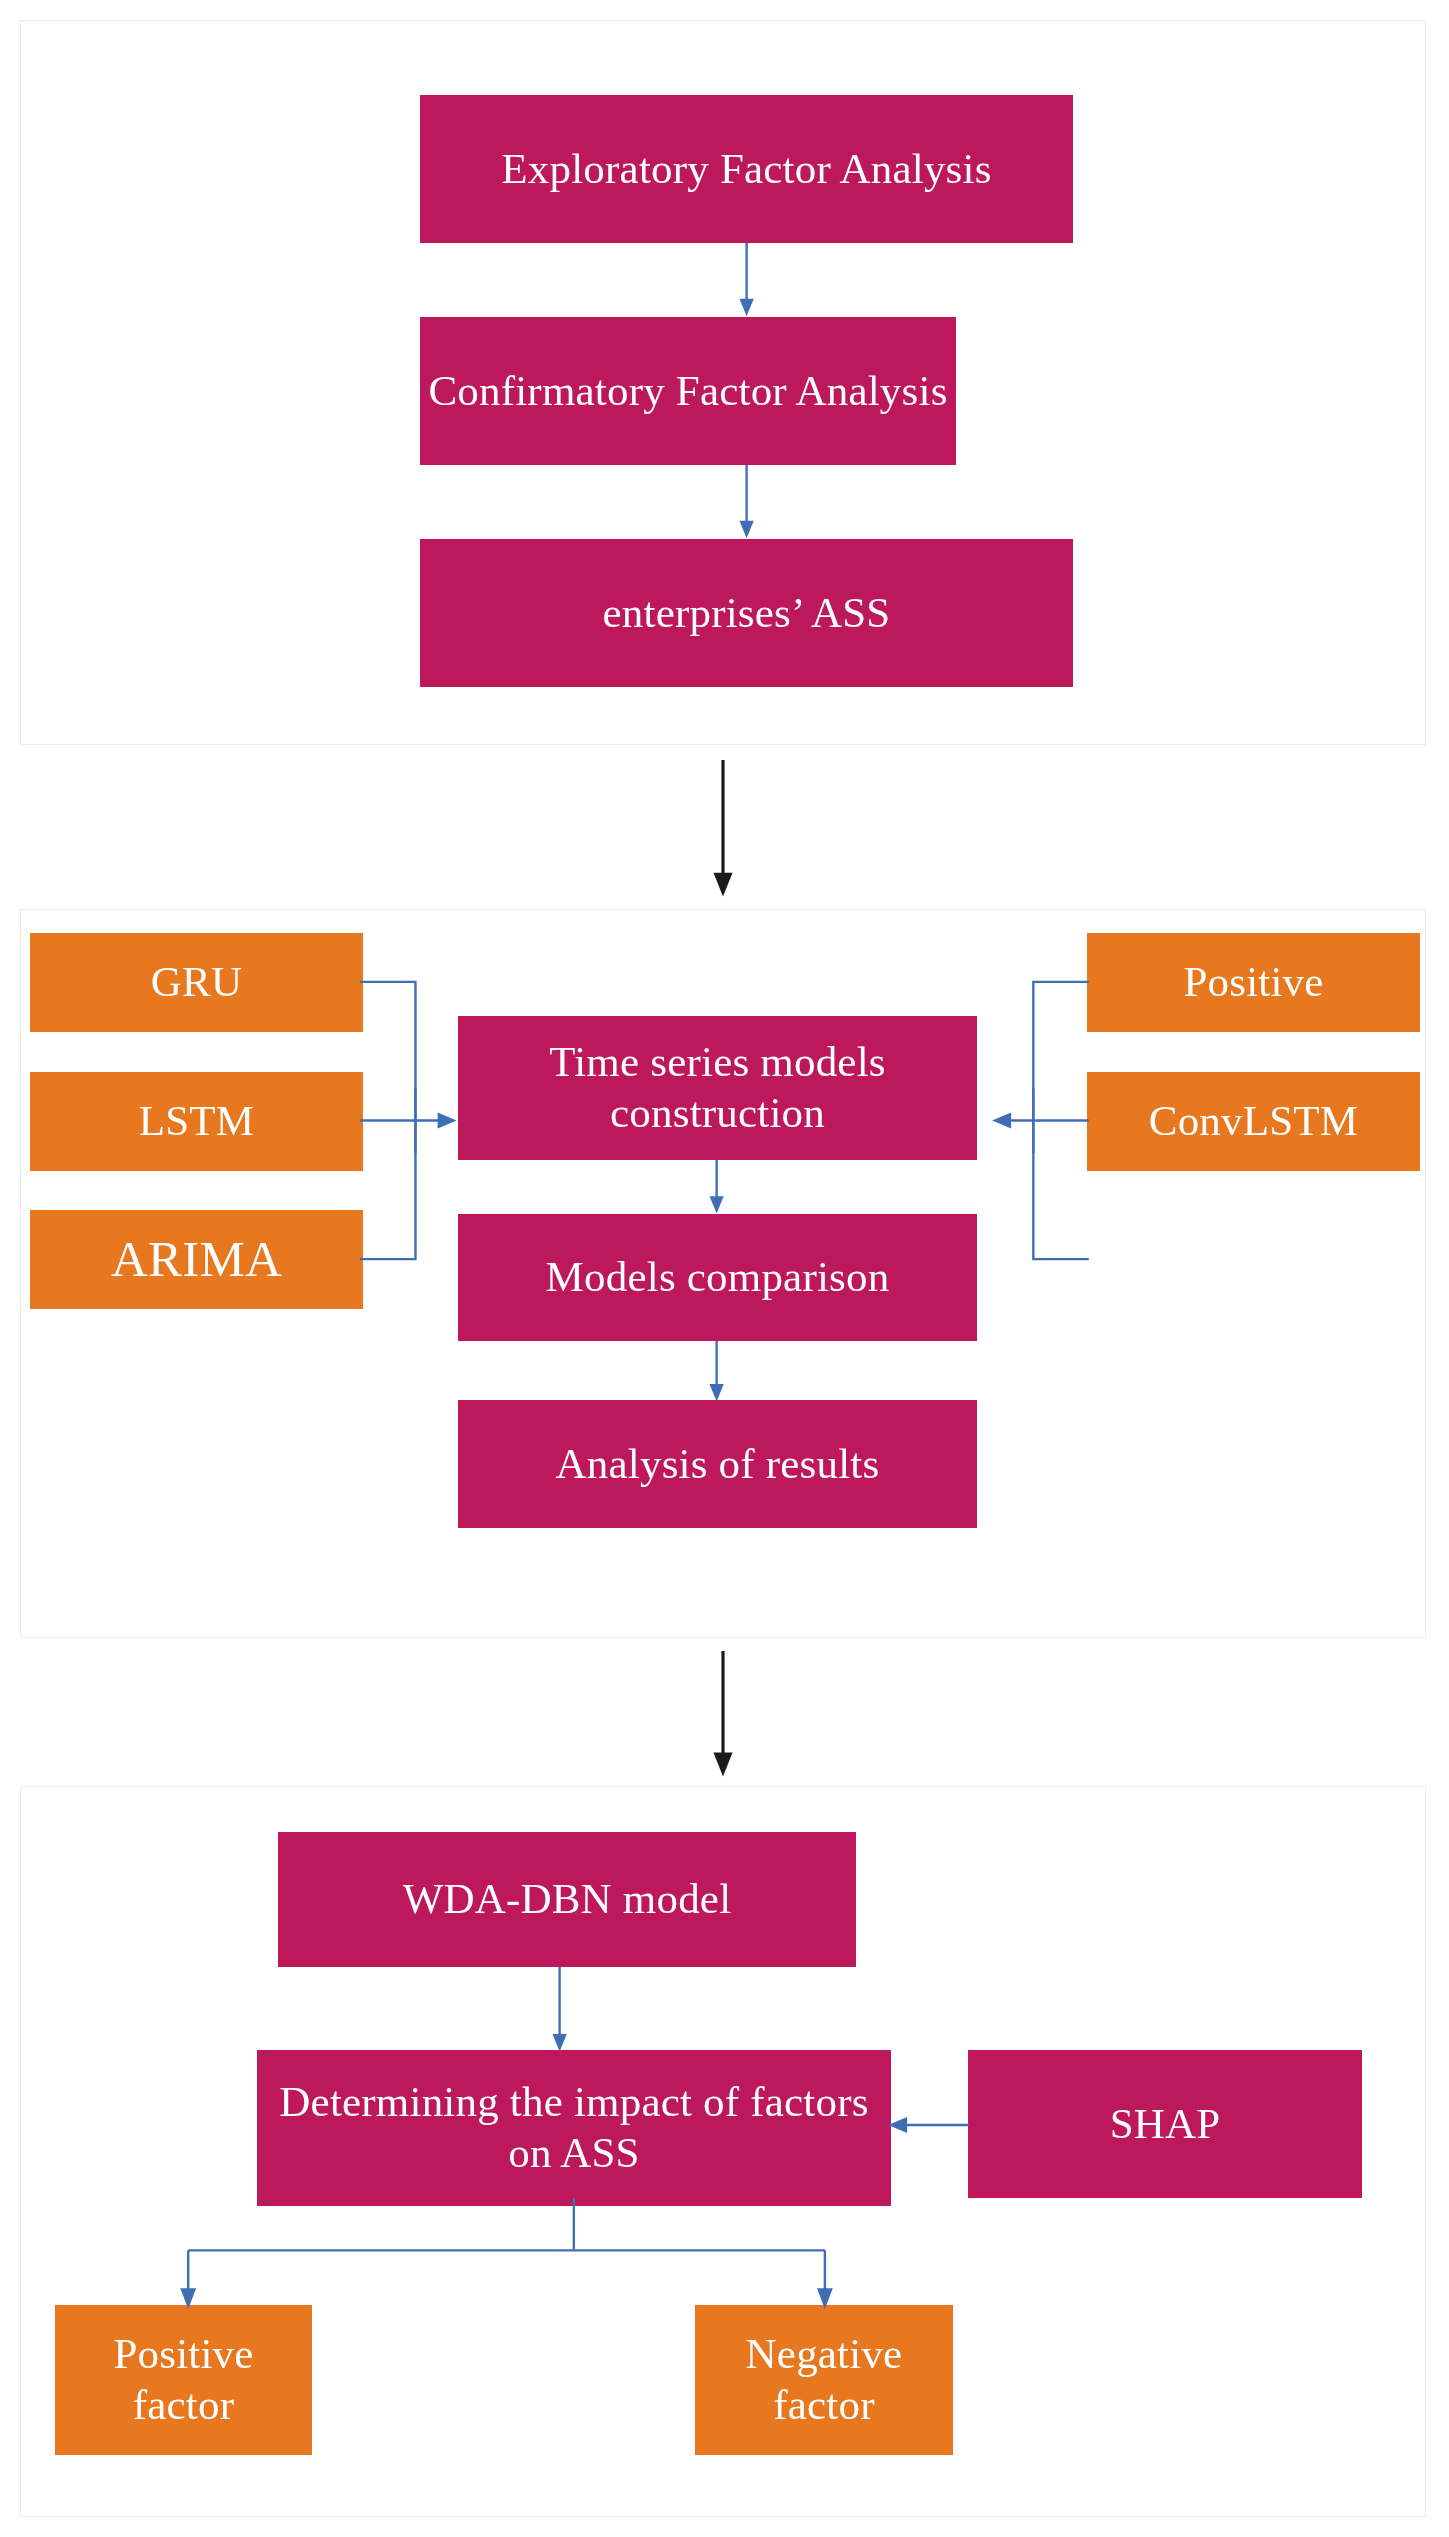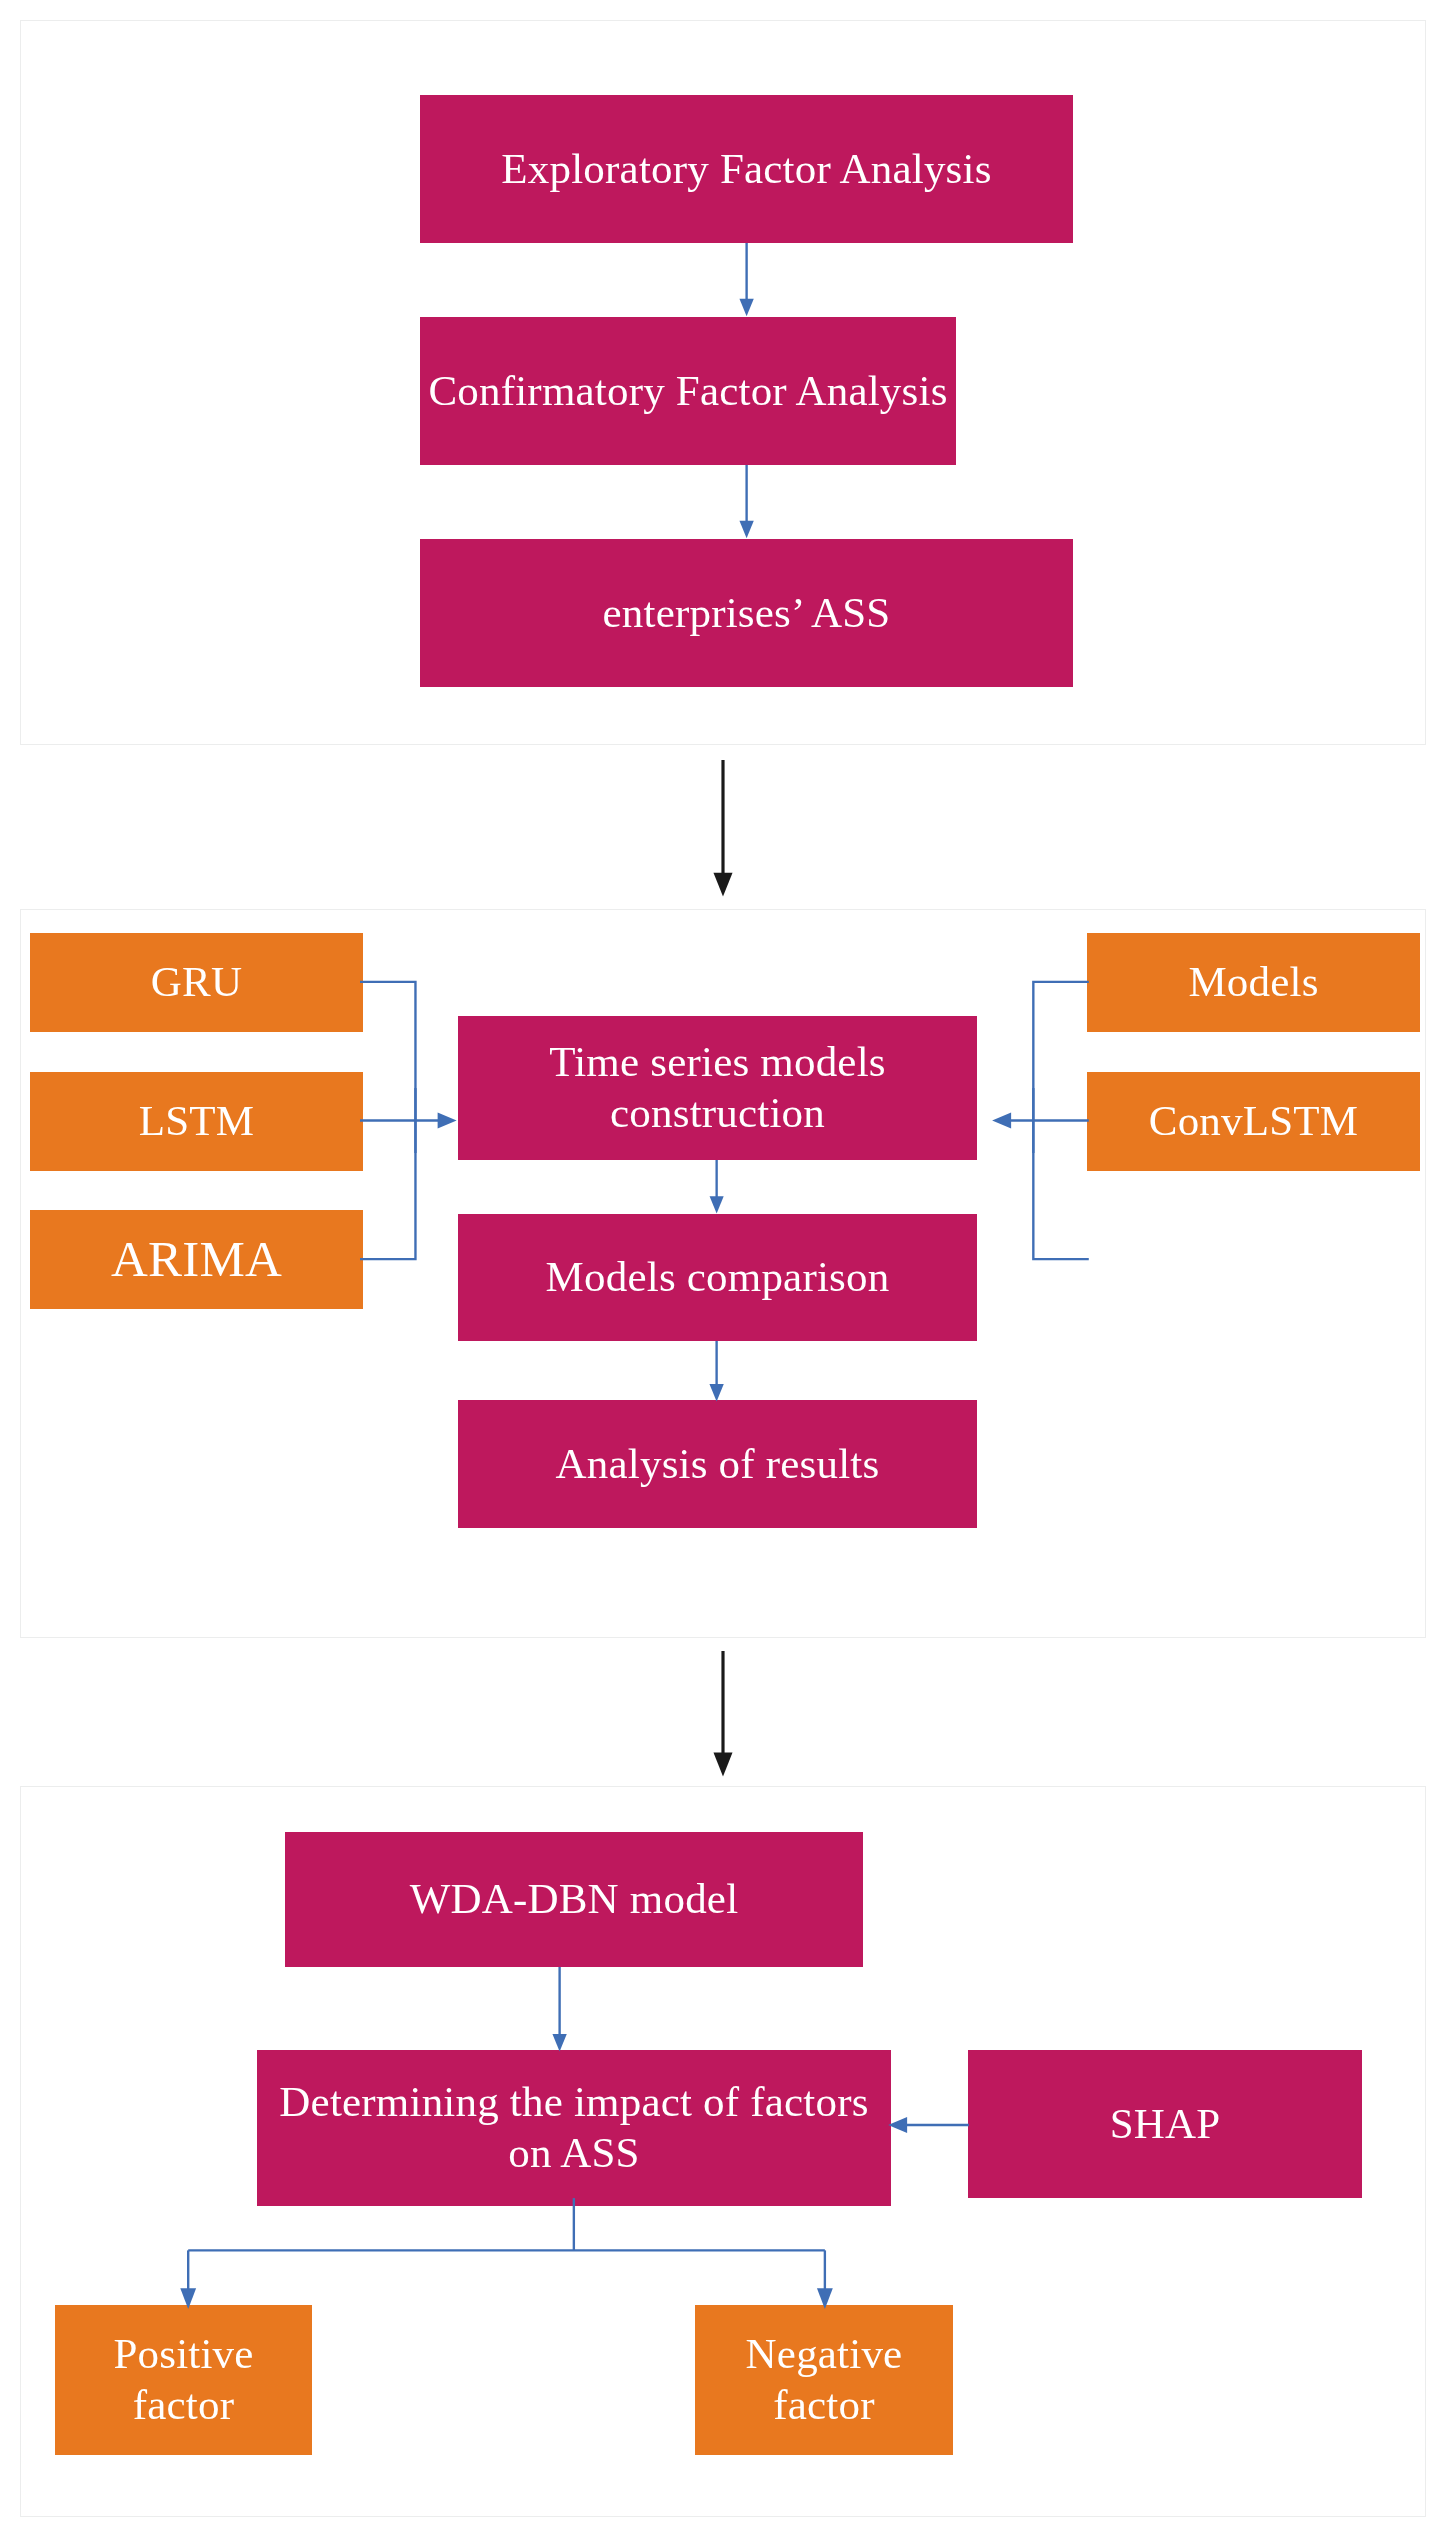--- a/index.html
+++ b/index.html
@@ -45,21 +45,21 @@
 
   #n-prophet  {left:1087px; top:933px; width:333px; height:99px; font-size:43px;}
   #n-convlstm {left:1087px; top:1072px; width:333px; height:99px; font-size:43px;}
   #n-tcn      {left:1087px; top:1210px; width:333px; height:99px; font-size:43px;}
 
   #n-tsmc  {left:458px; top:1016px; width:519px; height:144px; font-size:43px;}
   #n-mcmp  {left:458px; top:1214px; width:519px; height:127px; font-size:43px;}
   #n-anres {left:458px; top:1400px; width:519px; height:128px; font-size:43px;}
 
   
-  #n-wda  {left:285px;  top:1832px; width:578px; height:135px; font-size:43px;}
+  #n-wda  {left:278px;  top:1832px; width:578px; height:135px; font-size:43px;}
   #n-det  {left:257px;  top:2050px; width:634px; height:156px; font-size:43px;}
   #n-shap {left:968px; top:2050px; width:394px; height:148px; font-size:43px;}
   #n-pos  {left:55px;   top:2305px; width:257px; height:150px; font-size:43px;}
   #n-neg  {left:695px;  top:2305px; width:258px; height:150px; font-size:43px;}
 
   
   .conn{position:absolute;}
   .conn svg{display:block;overflow:visible;}
 </style>
 </head>
@@ -93,21 +93,21 @@
       <path d="M20 172 L8 142 L32 142 Z" fill="#1a1a1a"></path>
     </svg>
   </div>
 
   <div class="panel" id="panel-2"></div>
 
   <div class="node orange" id="n-gru">GRU</div>
   <div class="node orange" id="n-lstm">LSTM</div>
   <div class="node orange" id="n-arima">ARIMA</div>
 
-  <div class="node orange" id="n-prophet">Models</div>
+  <div class="node orange" id="n-prophet">Positive</div>
   <div class="node orange" id="n-convlstm">ConvLSTM</div>
 
   <div class="node blue" id="n-tsmc">Time series models construction</div>
   <div class="node blue" id="n-mcmp">Models comparison</div>
   <div class="node blue" id="n-anres">Analysis of results</div>
 
   <div class="conn" style="left:360px;top:974px;">
     <svg width="103" height="301" viewBox="0 0 130 380">
 
       <path d="M0 10 L70 10 L70 144" fill="none" stroke="#3f6eb5" stroke-width="3"></path>

